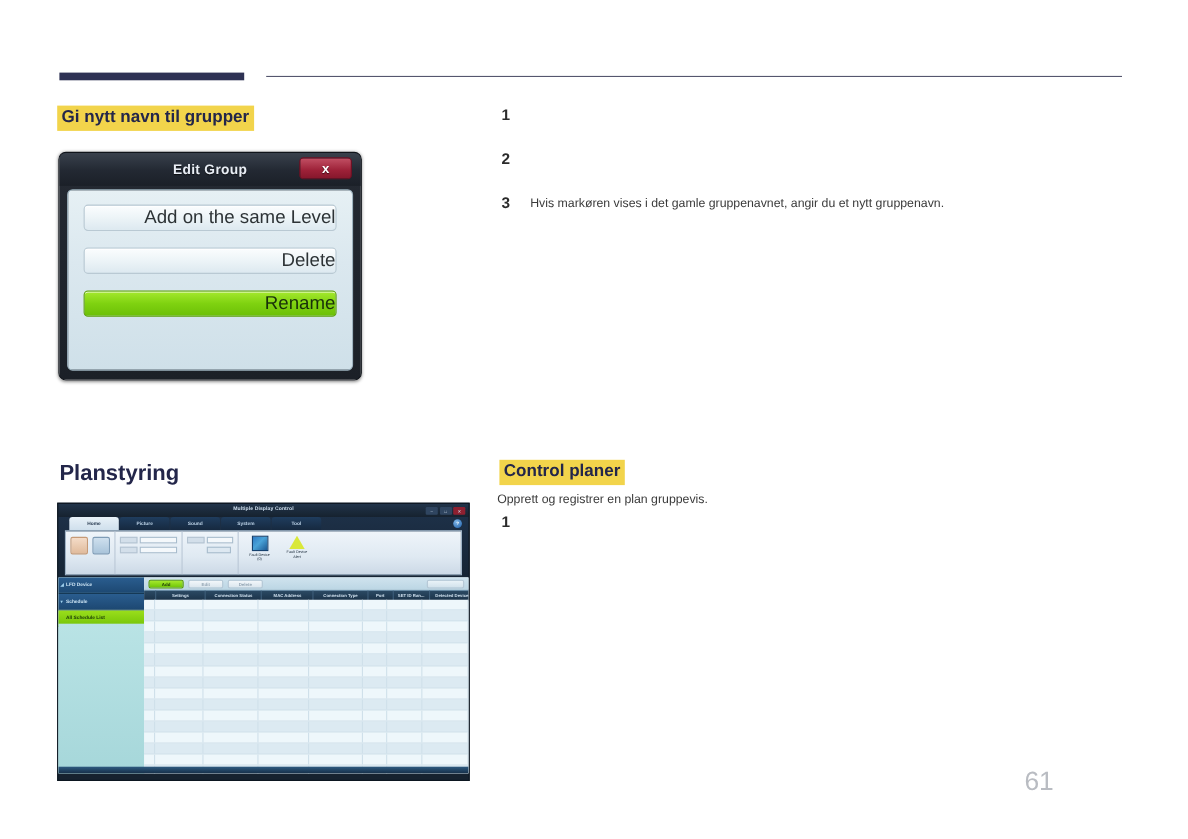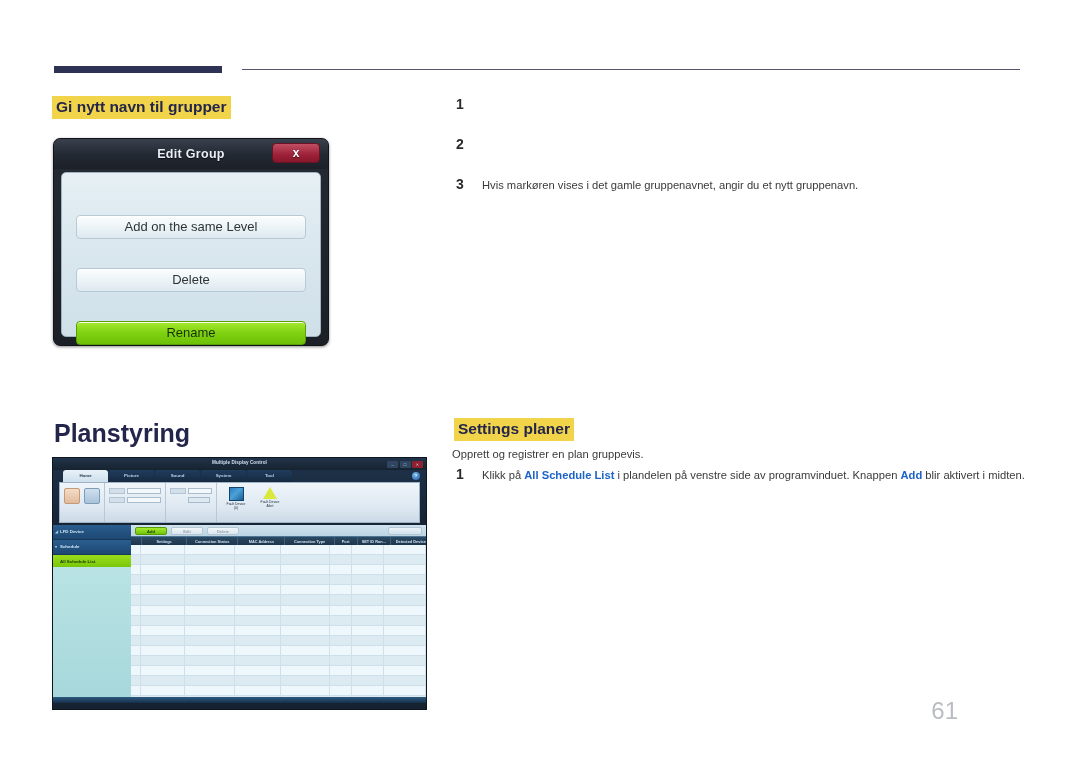--- a/index.html
+++ b/index.html
@@ -32,21 +32,21 @@
     white-space:nowrap;
     line-height:1.15;
     padding:2px 4px 3px 4px;
   }
   #heading-rename{ left:52px; top:96px; font-size:15.5px; }
   #heading-create{ left:454px; top:418px; font-size:15.5px; }
 
   
   .sec-heading{
     position:absolute;left:54px;top:419px;
-    font-size:25px;font-weight:bold;color:#23264a;
+    font-size:20px;font-weight:bold;color:#23264a;
     white-space:nowrap;
   }
 
   
   .steps{position:absolute;}
   #steps-rename{left:452px;top:98px;width:580px;}
   #steps-create{left:452px;top:468px;width:580px;}
   .step{
     position:relative;
     min-height:19px;
@@ -104,27 +104,26 @@
     background:linear-gradient(180deg,#e6f0f4 0%,#dbe8ef 40%,#cfe0e9 100%);
     border:1px solid #9fb4c0;
     box-sizing:border-box;
     padding:13px 14px;
   }
   .dlg-btn{
     display:block;width:100%;height:24px;
     margin-bottom:15px;
     border-radius:4px;
     box-sizing:border-box;
-    font-size:13px;
+    font-size:17px;
     color:#2d3336;
-    text-align:center;line-height:22px;
+    text-align:right;line-height:22px;
     background:linear-gradient(180deg,#fbfdfe 0%,#eef5f8 45%,#dde9f0 100%);
     border:1px solid #b9c9d3;
     box-shadow:inset 0 1px 0 rgba(255,255,255,.9);
-    margin-top:29px;
   }
   .dlg-btn.primary{
     margin-bottom:0;
     background:linear-gradient(180deg,#a5e92e 0%,#7fd210 50%,#6cc007 100%);
     border:1px solid #5a9e06;
     color:#18300a;
     font-weight:normal;
   }
 
   
@@ -303,28 +302,27 @@
     <div class="dlg-close">x</div>
     <div class="dlg-body">
       <div class="dlg-btn">Add on the same Level</div>
       <div class="dlg-btn">Delete</div>
       <div class="dlg-btn primary">Rename</div>
     </div>
   </div>
 
   <div class="sec-heading">Planstyring</div>
 
-  <div class="hl-heading" id="heading-create">Settings planer</div>
+  <div class="hl-heading" id="heading-create">Control planer</div>
 
   <div class="lede">Opprett og registrer en plan gruppevis.</div>
 
   <div class="steps" id="steps-create">
       <div class="step">
         <span class="num">1</span>
-        <span class="txt">Klikk på <b>All Schedule List</b> i plandelen på venstre side av programvinduet. Knappen <b>Add</b> blir aktivert i midten.</span>
       </div>
     </div>
 
   <div class="app">
 
     <div class="app-title">
       <div class="t">Multiple Display Control</div>
       <div class="wbtns">
         <div class="wbtn">
             <i>–</i>

